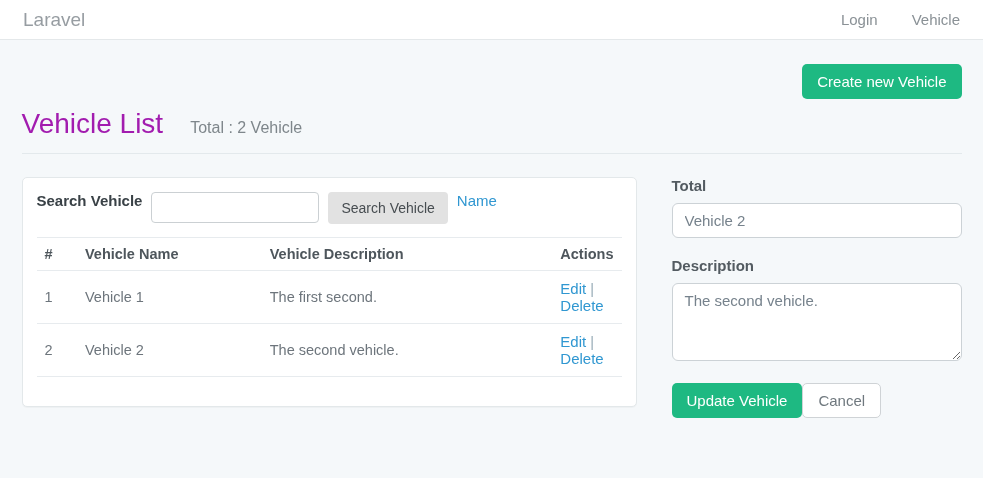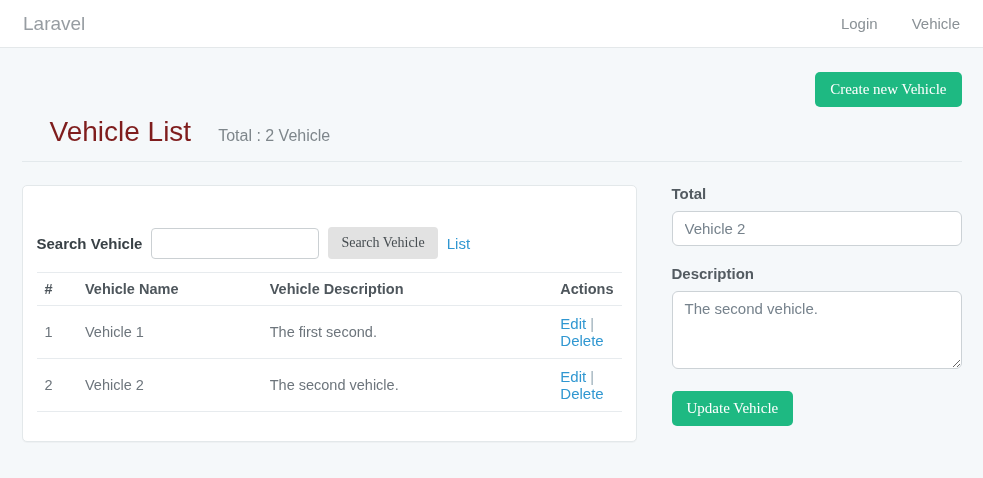--- a/index.html
+++ b/index.html
@@ -1,42 +1,42 @@
 <!DOCTYPE html>
 <html><head>
 <meta charset="utf-8">
 <style>
   html,body{margin:0;padding:0;}
   body{font-family:"Liberation Sans", sans-serif;}
   .page{width:983px;height:478px;background:#f5f8fa;overflow:hidden;position:relative;}
 
   
-  .navbar{height:48px;background:#ffffff;border-bottom:1px solid #e4e8ea;display:flex;align-items:center;justify-content:space-between;padding:0 23px;box-sizing:border-box;}
+  .navbar{height:40px;background:#ffffff;border-bottom:1px solid #e4e8ea;display:flex;align-items:center;justify-content:space-between;padding:0 23px;box-sizing:border-box;}
   .brand{font-size:19px;color:#979da2;cursor:pointer;}
   .nav-links{display:flex;gap:34px;}
   .nav-link{font-size:15px;color:#8a9196;text-decoration:none;cursor:pointer;}
 
   
   .container{width:940px;margin:0 auto;}
 
   .create-row{display:flex;justify-content:flex-end;margin-top:24px;}
-  .btn{border:none;border-radius:5px;font-family:Liberation Serif, serif;cursor:pointer;}
+  .btn{border:none;border-radius:5px;font-family:Liberation Sans, sans-serif;cursor:pointer;}
   .btn-green{background:#1eb982;color:#ffffff;font-size:15px;padding:9px 15px;}
   .btn-cancel{background:#ffffff;color:#6f787e;font-size:15px;padding:8px 15px;border:1px solid #cfd3d6;}
 
   .title-row{margin-top:9px;display:flex;align-items:baseline;gap:10px;}
-  .page-title{font-size:28px;color:#7f1d1d;font-weight:400;margin-left:28px;}
+  .page-title{font-size:28px;color:#a21caf;font-weight:400;}
   .page-subtitle{font-size:16px;color:#7e868b;margin-left:17px;}
   .hr{border:none;border-top:1px solid #e3e9ec;margin:13px 0 0 0;}
 
   .content{display:flex;justify-content:space-between;margin-top:23px;align-items:flex-start;}
 
   
   .card{width:615px;box-sizing:border-box;background:#ffffff;border:1px solid #e3e8ea;border-radius:5px;padding:14px;box-shadow:0 1px 1px rgba(0,0,0,0.03);}
-  .search-row{display:flex;align-items:center;gap:9px;margin-top:27px;}
+  .search-row{display:flex;align-items:flex-start;gap:9px;}
   .search-label{font-size:15px;font-weight:bold;color:#394146;}
   .search-input{width:150px;height:29px;border:1px solid #cbd0d3;border-radius:4px;padding:0 8px;font-size:14px;color:#5a636a;outline:none;box-sizing:content-box;}
   .btn-gray{background:#e2e2e2;color:#474d51;font-size:14px;padding:8px 13px;border-radius:4px;}
   .link{color:#3097d1;text-decoration:none;font-size:15px;cursor:pointer;}
 
   table{width:100%;border-collapse:collapse;margin-top:13px;margin-bottom:15px;border-top:1px solid #e7ebee;}
   th{text-align:left;padding:8px;font-size:14.5px;color:#4e565c;font-weight:bold;border-bottom:1px solid #e7ebee;}
   td{padding:9px 8px;font-size:14.5px;color:#6d757c;border-bottom:1px solid #e7ebee;}
   .col-num{width:26px;}
   .col-name{width:180px;}
@@ -77,21 +77,21 @@
 
     <hr class="hr">
 
     <div class="content">
 
       <div class="card">
         <div class="search-row">
           <span class="search-label">Search Vehicle</span>
           <input class="search-input" type="text" value="" style="">
           <button class="btn btn-gray">Search Vehicle</button>
-          <a class="link">List</a>
+          <a class="link">Name</a>
         </div>
 
         <table>
           <thead>
             <tr>
               <th class="col-num">#</th>
               <th class="col-name">Vehicle Name</th>
               <th class="col-desc">Vehicle Description</th>
               <th>Actions</th>
             </tr>
@@ -125,18 +125,19 @@
         <div class="field">
           <label class="form-label">Total</label>
           <input class="form-input" type="text" value="Vehicle 2" style="">
         </div>
         <div>
           <label class="form-label">Description</label>
           <textarea class="form-textarea" style="">The second vehicle.</textarea>
         </div>
         <div class="form-buttons">
           <button class="btn btn-green">Update Vehicle</button>
+          <button class="btn btn-cancel">Cancel</button>
         </div>
       </div>
 
     </div>
   </div>
 </div>
 
 </body></html>

